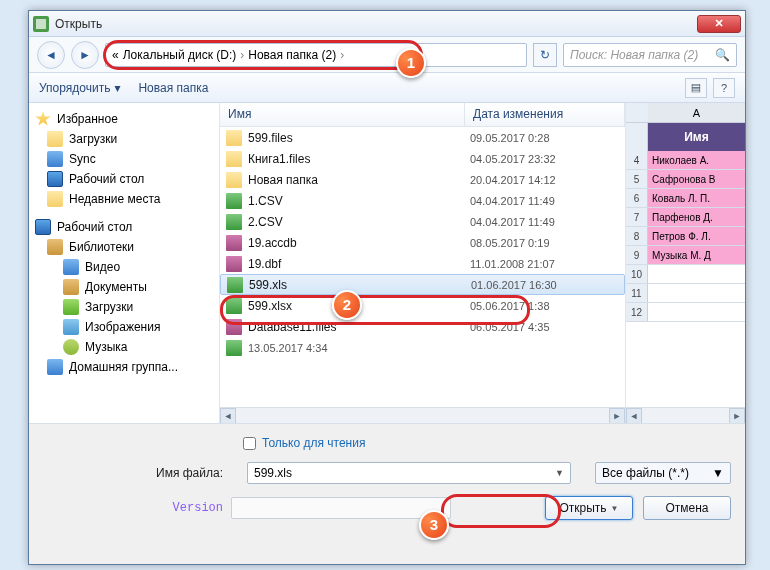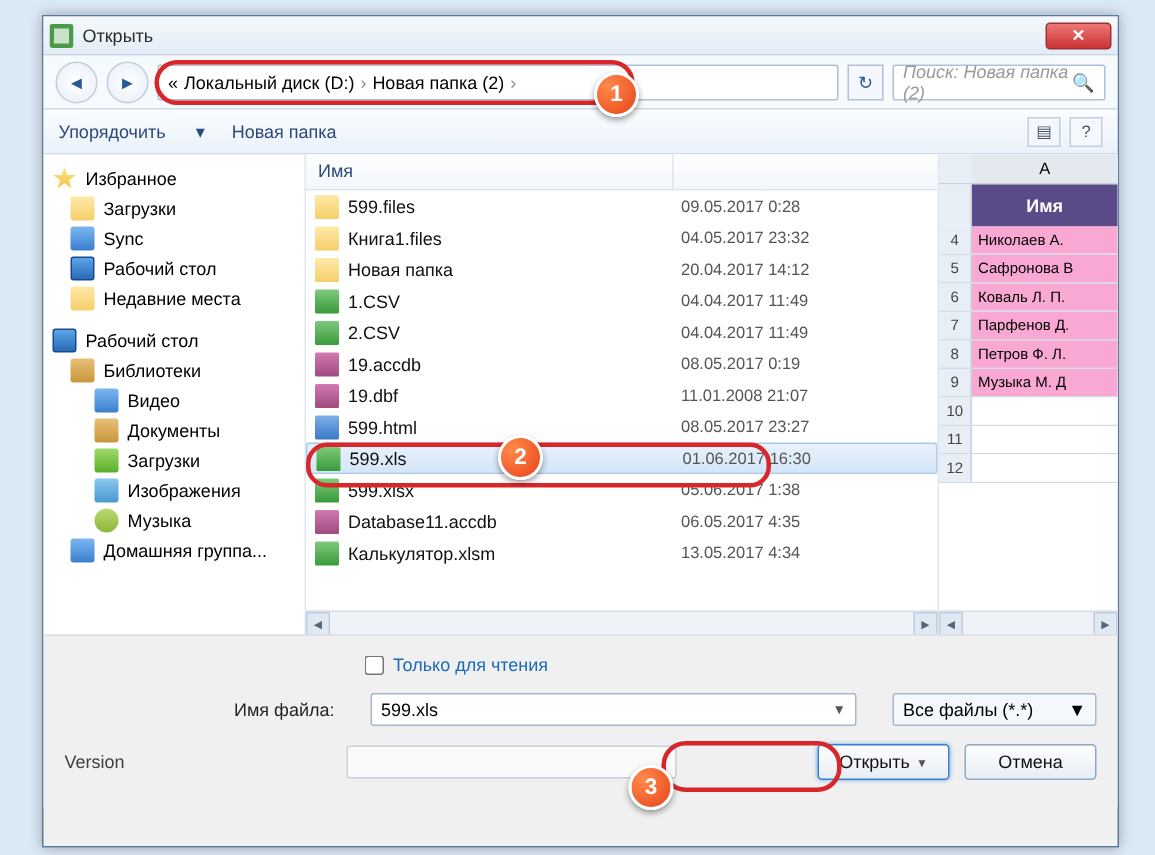--- a/index.html
+++ b/index.html
@@ -11,32 +11,32 @@
 .titlebar .app-icon { width: 16px; height: 16px; margin-right: 6px; }
 .titlebar .title { flex: 1; color: #2b2b2b; }
 .titlebar .close { width: 44px; height: 18px; background: linear-gradient(#e77,#c33); border: 1px solid #933; border-radius: 3px; display: flex; align-items: center; justify-content: center; color: #fff; font-weight: bold; font-size: 11px; cursor: pointer; }
 
 .navbar { height: 36px; background: #f7fafc; display: flex; align-items: center; padding: 0 8px; gap: 6px; border-bottom: 1px solid #d0dae8; position: relative; }
 .navbtn { width: 28px; height: 28px; border: 1px solid #c0cee0; border-radius: 50%; background: radial-gradient(#fff,#e6eef8); display: flex; align-items: center; justify-content: center; color: #2a5a9a; cursor: pointer; }
 .breadcrumb { flex: 1; height: 24px; background: #fff; border: 1px solid #b0c0d8; border-radius: 2px; display: flex; align-items: center; padding: 0 6px; gap: 4px; position: relative; }
 .breadcrumb span.sep { color: #888; }
 .breadcrumb-oval { position: absolute; left: 74px; top: 3px; width: 320px; height: 30px; border: 3px solid #d9262a; border-radius: 16px; pointer-events: none; }
 .refresh { width: 24px; height: 24px; border: 1px solid #b0c0d8; background: #f4f8fc; display: flex; align-items: center; justify-content: center; color: #2a5a9a; cursor: pointer; }
-.search { width: 142px; height: 24px; background: #fff; border: 1px solid #b0c0d8; border-radius: 2px; display: flex; align-items: center; padding: 0 6px; color: #999; font-style: italic; font-size: 11px; }
+.search { width: 174px; height: 24px; background: #fff; border: 1px solid #b0c0d8; border-radius: 2px; display: flex; align-items: center; padding: 0 6px; color: #999; font-style: italic; font-size: 11px; }
 .search .sicon { margin-left: auto; color: #3a6aaa; font-style: normal; }
 
 .toolbar { height: 30px; background: linear-gradient(#fbfdff,#eaf1fa); border-bottom: 1px solid #d0dae8; display: flex; align-items: center; padding: 0 10px; gap: 18px; }
-.toolbar .org { color: #2a4a7a; display: flex; align-items: center; gap: 20px; cursor: pointer; }
+.toolbar .org { color: #2a4a7a; display: flex; align-items: center; gap: 4px; cursor: pointer; }
 .toolbar .nf { color: #2a4a7a; cursor: pointer; }
 .toolbar-right { margin-left: auto; display: flex; gap: 6px; }
 .tb-icon { width: 22px; height: 20px; border: 1px solid #c0cee0; background: #f4f8fc; cursor: pointer; display:flex;align-items:center;justify-content:center;font-size:11px;color:#456; }
 
 .body { display: flex; height: 320px; background: #fff; }
 
-.sidebar { width: 175px; border-right: 1px solid #e0e6ee; overflow: hidden; padding: 6px 0; }
+.sidebar { width: 191px; border-right: 1px solid #e0e6ee; overflow: hidden; padding: 6px 0; }
 .sb-group { margin-bottom: 8px; }
 .sb-item { display: flex; align-items: center; padding: 2px 4px 2px 18px; gap: 6px; cursor: pointer; white-space: nowrap; }
 .sb-item.top { padding-left: 6px; }
 .sb-item .ic { width: 16px; height: 16px; flex: 0 0 16px; }
 .sb-item .ic.star{background:linear-gradient(#ffe28a,#f5c23e);clip-path:polygon(50% 0,61% 35%,98% 35%,68% 57%,79% 91%,50% 70%,21% 91%,32% 57%,2% 35%,39% 35%);}
 .sb-item .ic.fold{background:linear-gradient(#ffe9a8,#f5cf6a);border-radius:1px 1px 2px 2px;}
 .sb-item .ic.blue{background:linear-gradient(#7bb6f0,#3a7fcf);border-radius:2px;}
 .sb-item .ic.mon{background:linear-gradient(#5aa5e8,#2a6ab8);border-radius:2px;border:1px solid #1a4a88;}
 .sb-item .ic.book{background:linear-gradient(#e8c078,#c8953a);border-radius:2px;}
 .sb-item .ic.grn{background:linear-gradient(#9ddb6a,#5ab02a);border-radius:2px;}
@@ -76,21 +76,21 @@
 
 .bottom { padding: 12px 14px 18px; background: #f0f0f0; border-top: 1px solid #d8e0ea; display: flex; flex-direction: column; gap: 12px; position: relative; }
 .readonly { display: flex; align-items: center; gap: 6px; margin-left: 200px; color: #1a6ab8; }
 .readonly input{width:13px;height:13px;}
 .filerow { display: flex; align-items: center; gap: 24px; }
 .filerow .lbl { width: 180px; text-align: right; color: #222; }
 .filerow .combo { flex: 1; height: 22px; background: #fff; border: 1px solid #a8b8cc; border-radius: 2px; display: flex; align-items: center; padding: 0 6px; }
 .filerow .combo .dd{margin-left:auto;color:#555;font-size:9px;}
 .filerow .filter { width: 136px; height: 22px; background: #f4f8fc; border: 1px solid #a8b8cc; border-radius: 2px; display: flex; align-items: center; padding: 0 6px; font-size: 11px; }
 .versrow { display: flex; align-items: center; gap: 8px; }
-.versrow .lbl { width: 180px; text-align: left; color: #404040; }
+.versrow .lbl { width: 180px; text-align: right; color: #8b5cf6; font-family: Liberation Mono, monospace; }
 .versrow .vbox { width: 220px; height: 22px; background: #fafafa; border: 1px solid #c8d0dc; border-radius: 2px; }
 .btns { display: flex; gap: 10px; margin-left: auto; }
 .btn { min-width: 88px; height: 24px; background: linear-gradient(#fdfdfd,#e8eef6); border: 1px solid #8ea8c8; border-radius: 3px; display: flex; align-items: center; justify-content: center; cursor: pointer; color: #111; }
 .btn.primary { border: 1px solid #3a7fcf; box-shadow: 0 0 3px #6aa8e8; }
 .btn .dd { margin-left: 4px; font-size: 8px; color: #555; }
 .open-oval { position: absolute; left: 412px; bottom: 10px; width: 120px; height: 34px; border: 3px solid #d9262a; border-radius: 16px; pointer-events: none; }
 
 .badge { position: absolute; width: 30px; height: 30px; border-radius: 50%; background: radial-gradient(circle at 30% 30%, #ff8a4a, #e8431a); border: 2px solid #fff; box-shadow: 0 2px 4px rgba(0,0,0,.4); color: #fff; font: bold 15px/26px sans-serif; text-align: center; pointer-events: none; }
 .badge.b1 { left: 396px; top: 48px; }
 .badge.b2 { left: 332px; top: 290px; }
@@ -199,20 +199,21 @@
         <div class="sb-item">
             <span class="ic blue"></span>
             <span>Домашняя группа...</span>
           </div>
       </div>
     </div>
 
     <div class="filelist">
       <div class="fl-header">
         <div class="c-name">Имя</div>
+        <div class="c-date">Дата изменения</div>
       </div>
       <div class="fl-rows" id="fl-rows">
           <div class="fl-row">
             <span class="fic fold"></span>
             <span class="nm">599.files</span>
             <span class="dt">09.05.2017 0:28</span>
           </div>
           <div class="fl-row">
             <span class="fic fold"></span>
             <span class="nm">Книга1.files</span>
@@ -236,43 +237,37 @@
           <div class="fl-row">
             <span class="fic db"></span>
             <span class="nm">19.accdb</span>
             <span class="dt">08.05.2017 0:19</span>
           </div>
           <div class="fl-row">
             <span class="fic db"></span>
             <span class="nm">19.dbf</span>
             <span class="dt">11.01.2008 21:07</span>
           </div>
-          <div class="fl-row">
-            <span class="fic htm"></span>
-            <span class="nm">599.html</span>
-            <span class="dt">08.05.2017 23:27</span>
-          </div>
           <div class="fl-row sel">
             <span class="fic xls"></span>
             <span class="nm">599.xls</span>
             <span class="dt">01.06.2017 16:30</span>
           </div>
           <div class="fl-row">
             <span class="fic xls"></span>
             <span class="nm">599.xlsx</span>
             <span class="dt">05.06.2017 1:38</span>
           </div>
           <div class="fl-row">
             <span class="fic db"></span>
-            <span class="nm">Database11.accdb</span>
+            <span class="nm">Database11.files</span>
             <span class="dt">06.05.2017 4:35</span>
           </div>
           <div class="fl-row">
             <span class="fic xls"></span>
-            <span class="nm">Калькулятор.xlsm</span>
             <span class="dt">13.05.2017 4:34</span>
           </div>
         </div>
       <div class="sel-oval"></div>
       <div class="fl-scroll">
         <div class="arr">◄</div>
         <div class="track"></div>
         <div class="arr">►</div>
       </div>
     </div>

